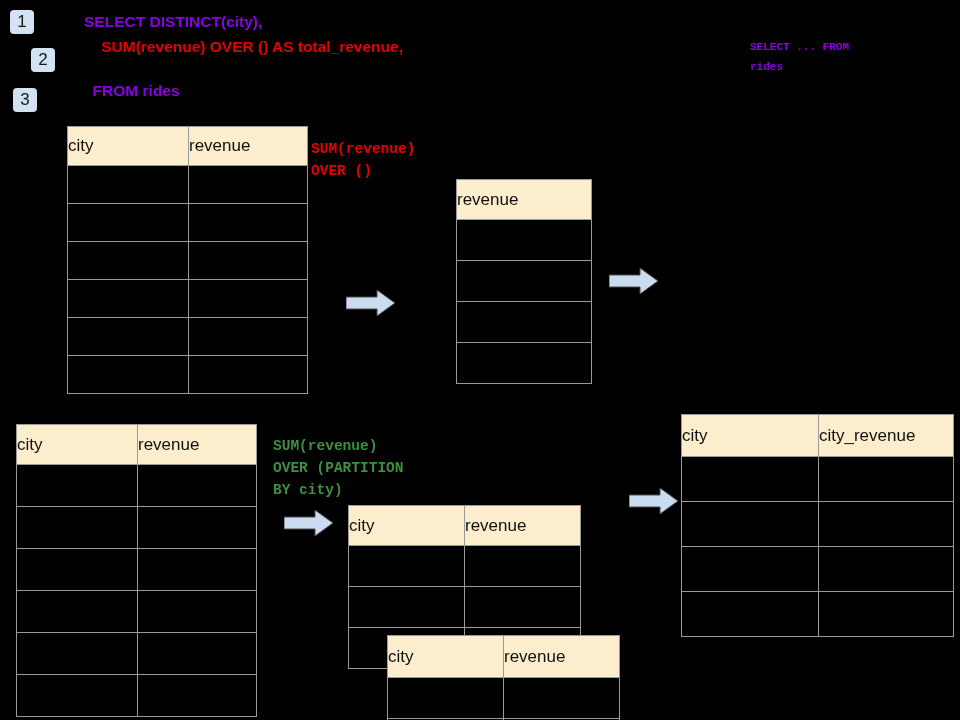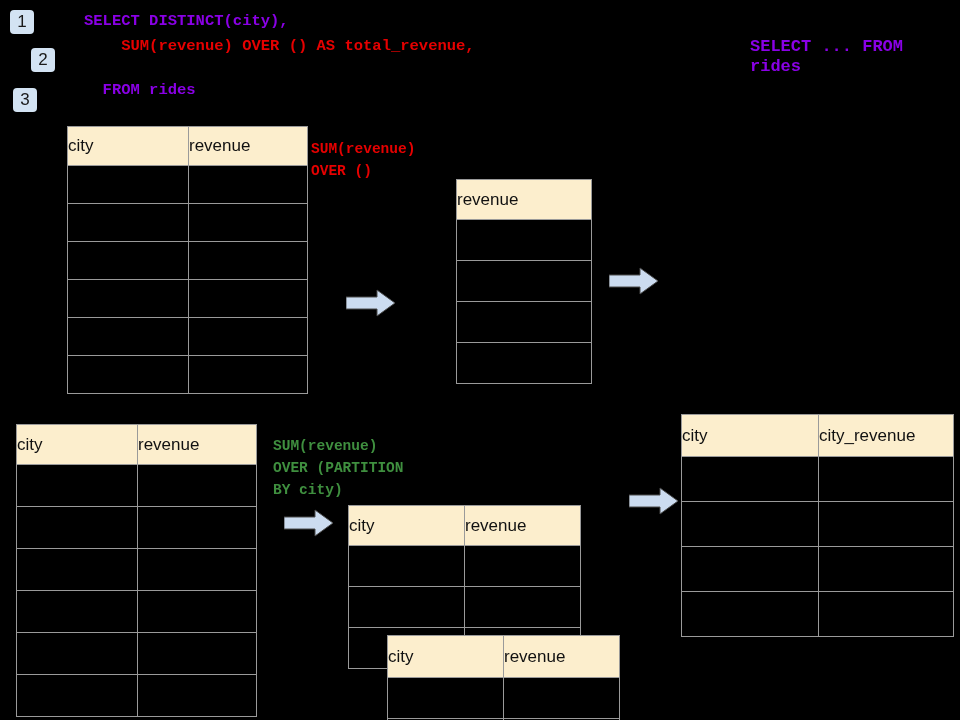--- a/index.html
+++ b/index.html
@@ -26,37 +26,37 @@
     font-size: 17px;
     line-height: 24px;
     text-align: center;
     width: 24px;
     height: 24px;
   }
 
   
   .code {
     position: absolute;
-    font-family: Liberation Mono, monospace;
+    font-family: Liberation Sans, sans-serif;
     font-weight: bold;
     font-size: 15.5px;
     line-height: 21px;
     white-space: pre;
     letter-spacing: 0px;
     text-align: right;
   }
   .code.purple { color: #8a00e6; }
   .code.red    { color: #e60000; }
   .code.green  { color: #3f8f3f; }
 
   .sidenote {
     position: absolute;
     font-family: "Liberation Mono", monospace;
     font-weight: bold;
-    font-size: 17px;
+    font-size: 11px;
     line-height: 18px;
     color: #8a00e6;
     white-space: pre;
   }
 
   .annot {
     position: absolute;
     font-family: "Liberation Mono", monospace;
     font-weight: bold;
     font-size: 14.5px;

